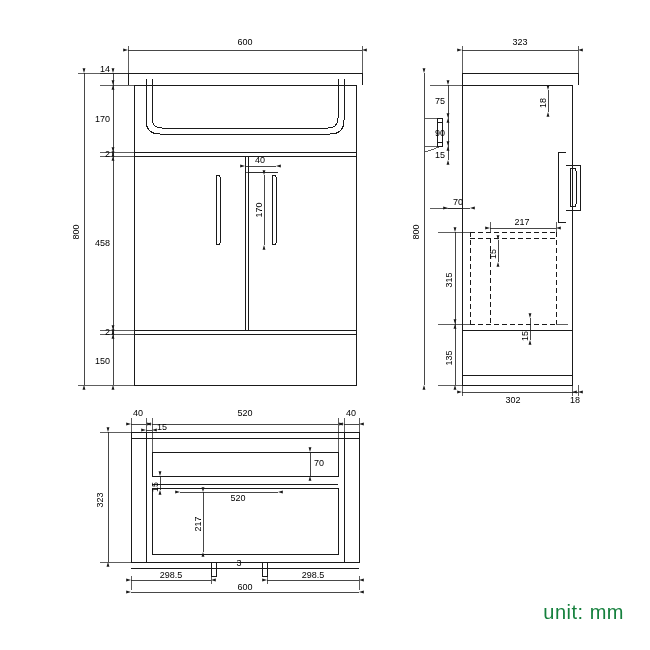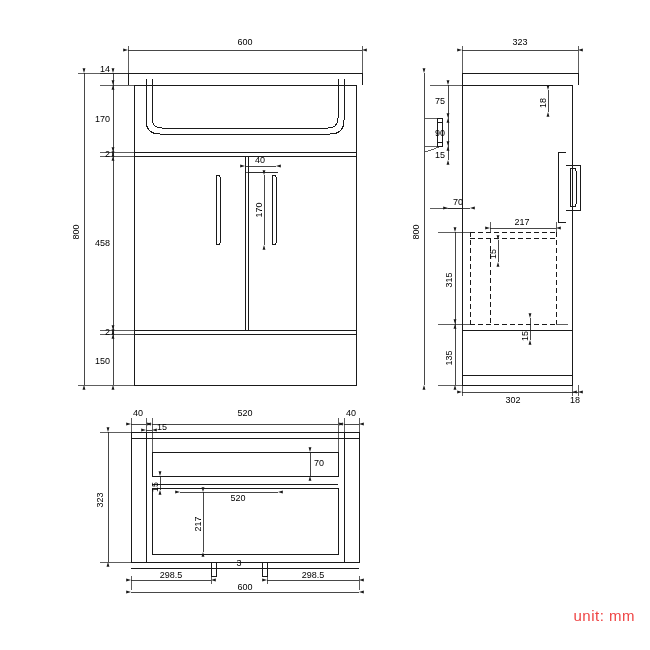--- a/index.html
+++ b/index.html
@@ -19,25 +19,25 @@
     width: 650px;
     height: 650px;
   }
   svg#drawing {
     position: absolute;
     left: 0;
     top: 0;
   }
   .unit-note {
     position: absolute;
-    right: 15px;
+    right: 26px;
     bottom: 26px;
-    font-size: 15px;
+    font-size: 20px;
     letter-spacing: 0.5px;
-    color: #ef4444;
+    color: #15803d;
   }
   text {
     font-family: "Liberation Sans", sans-serif;
     fill: #000;
   }
 </style>
 </head>
 <body>
 
 <div id="sheet">

